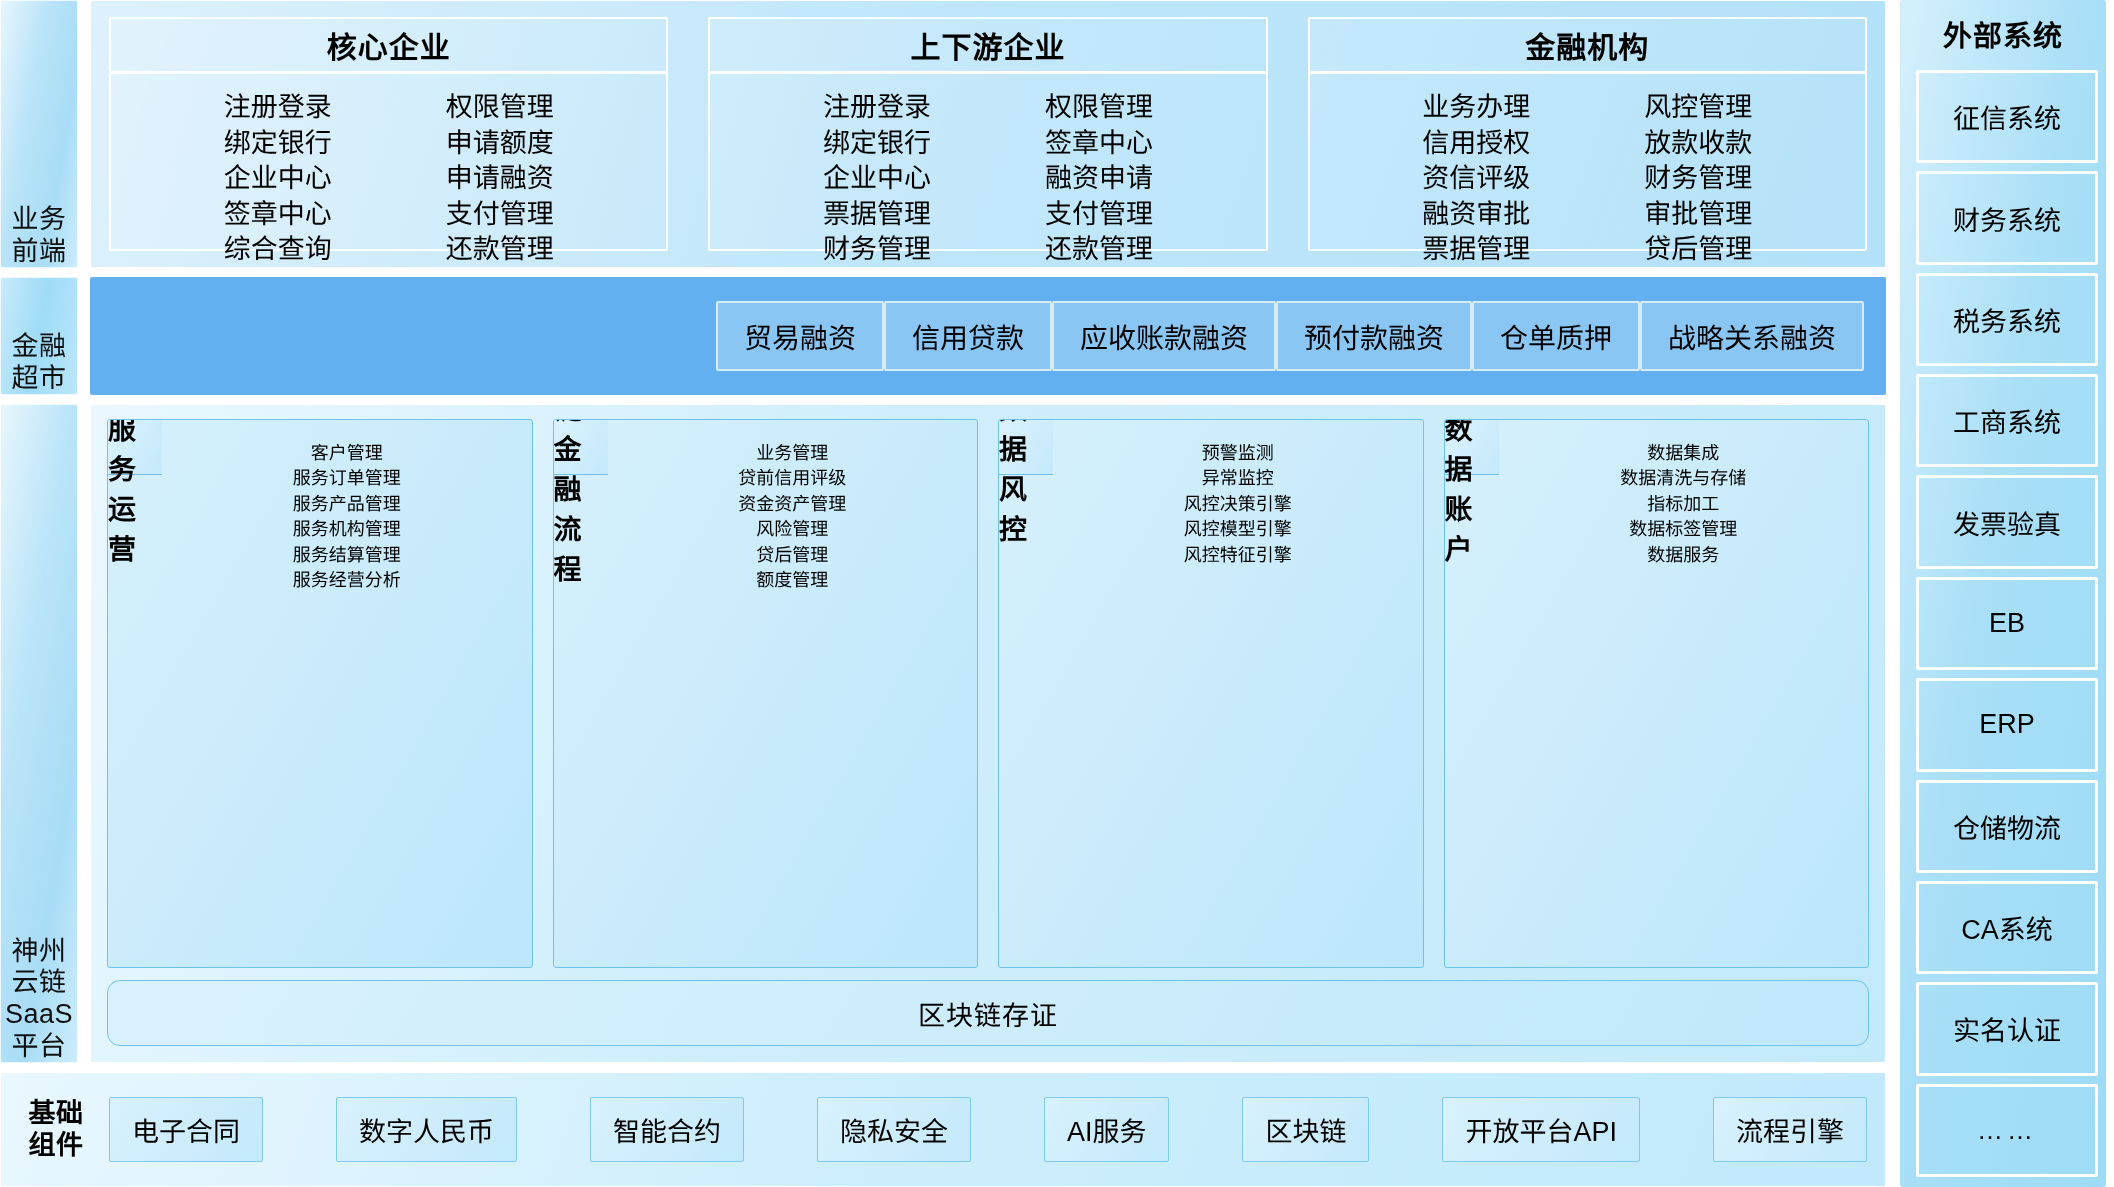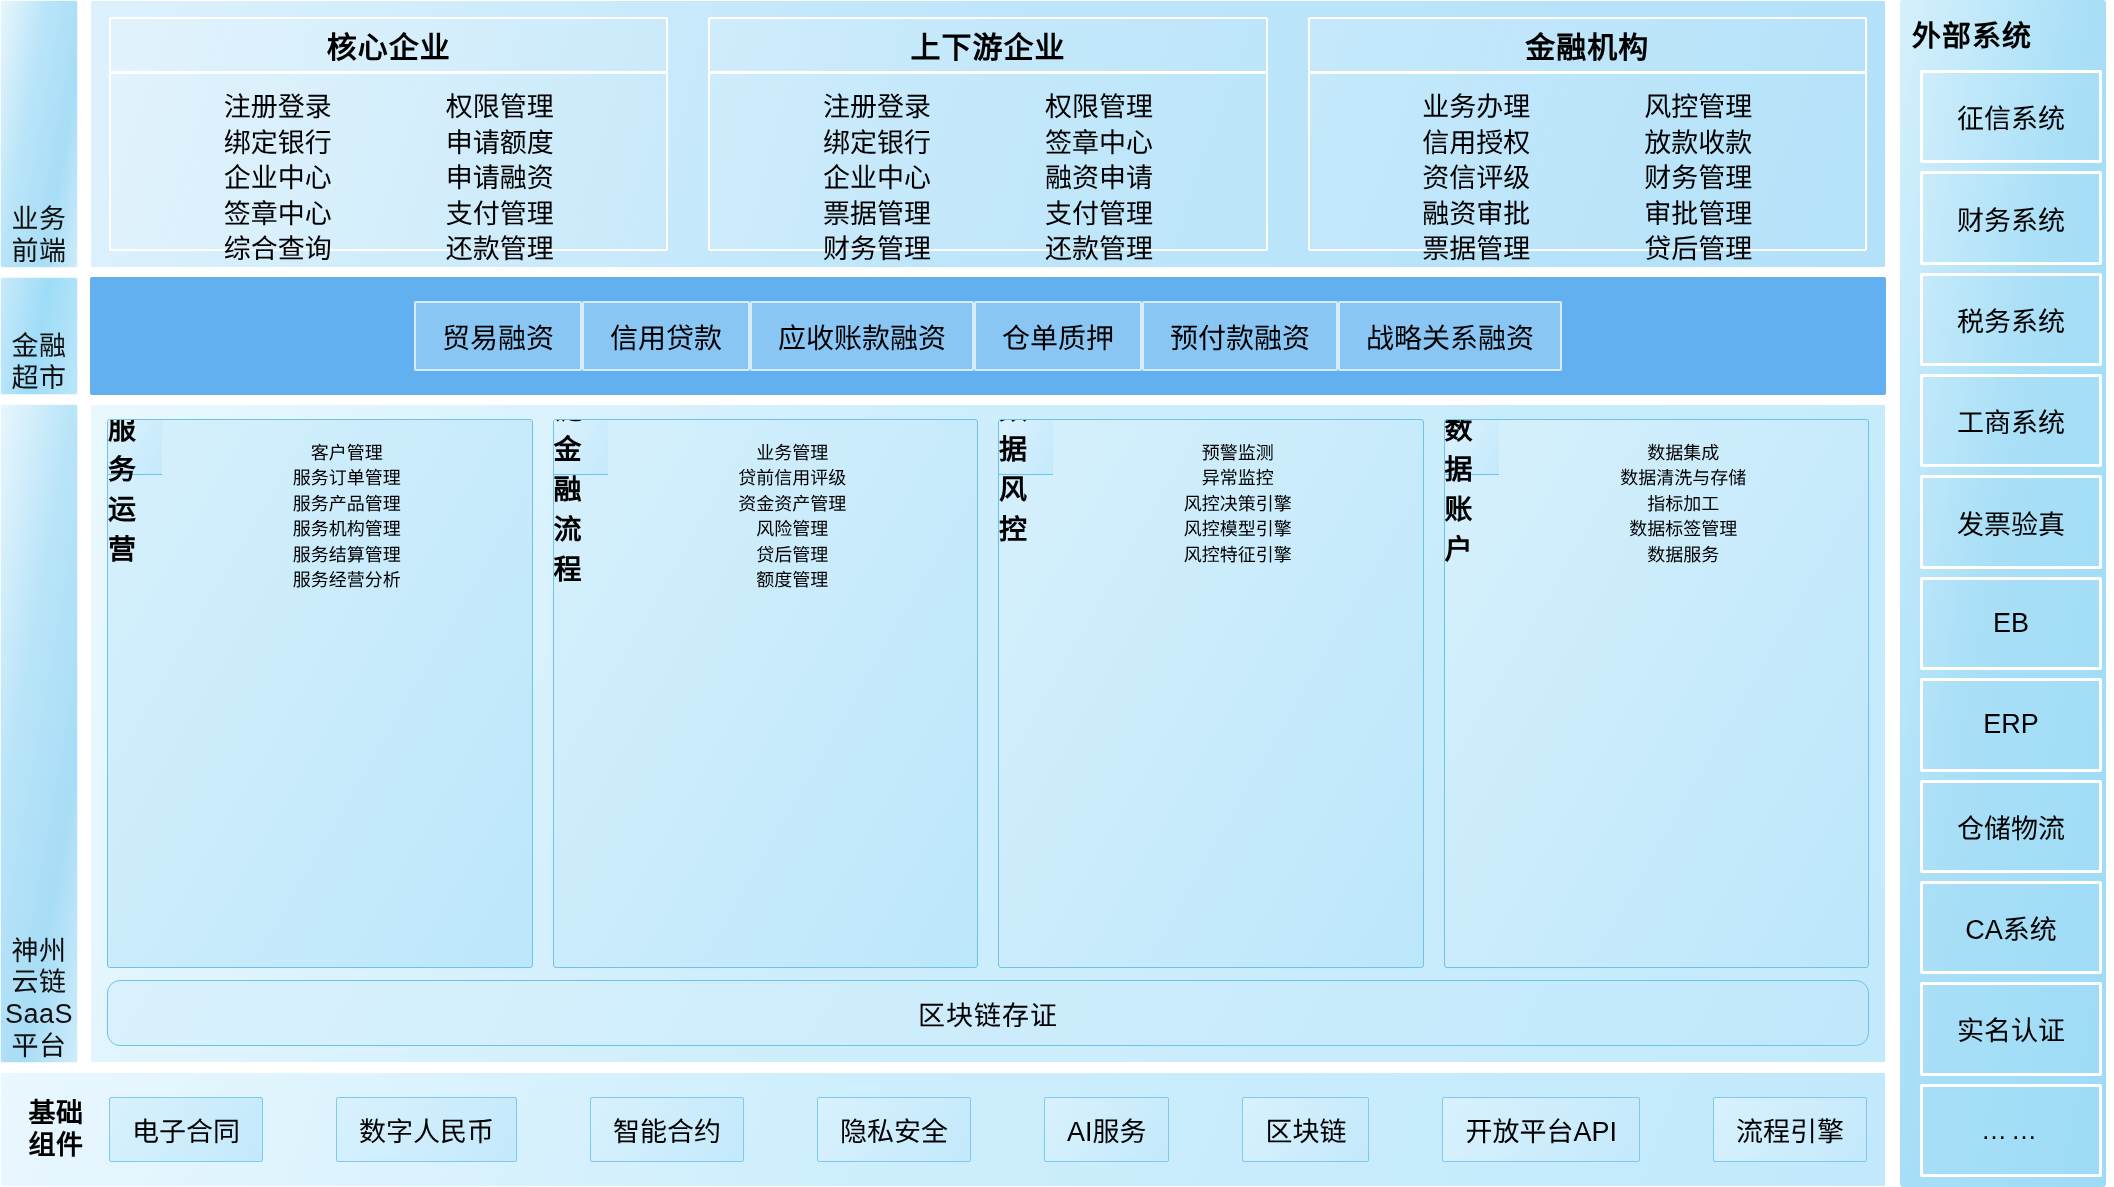--- a/index.html
+++ b/index.html
@@ -119,21 +119,21 @@
   }
 
   
   .row-market { height: 118px; }
   .market-body {
     background: #62b0f0;
     border-radius: 2px;
     display: flex;
     flex-direction: row;
     align-items: center;
-    justify-content: center;
+    justify-content: flex-end;
     padding: 0 22px;
   }
   .market-chip {
     border: 2px solid #d6ecfb;
     background: #8ac6f4;
     color: #000;
     font-size: 28px;
     padding: 13px 26px;
     border-radius: 2px;
     white-space: nowrap;
@@ -251,20 +251,21 @@
   .ext-col {
     width: 206px;
     flex: 0 0 206px;
     height: 1187px;
     box-sizing: border-box;
     margin-right: 8px;
     background: linear-gradient(100deg, #d5f0fc 0%, #a9dff7 45%, #9ddbf6 100%);
     border-radius: 3px;
     display: flex;
     flex-direction: column;
+    align-items: center;
     padding: 6px 12px 10px 12px;
     gap: 8px;
   }
   .ext-title {
     font-size: 29px;
     font-weight: bold;
     letter-spacing: 1px;
     padding: 6px 0 8px 0;
     flex: 0 0 auto;
   }
@@ -368,22 +369,22 @@
       <div class="band-label market-label">
         <div>
           <div>金融</div>
           <div>超市</div>
         </div>
       </div>
       <div class="band-body market-body">
         <div class="market-chip">贸易融资</div>
         <div class="market-chip">信用贷款</div>
         <div class="market-chip">应收账款融资</div>
+        <div class="market-chip">预付款融资</div>
         <div class="market-chip">仓单质押</div>
-        <div class="market-chip">预付款融资</div>
         <div class="market-chip">战略关系融资</div>
       </div>
     </div>
 
     <div class="band row-saas">
       <div class="band-label">
         <div>
           <div>神州</div>
           <div>云链</div>
           <div>SaaS</div>

